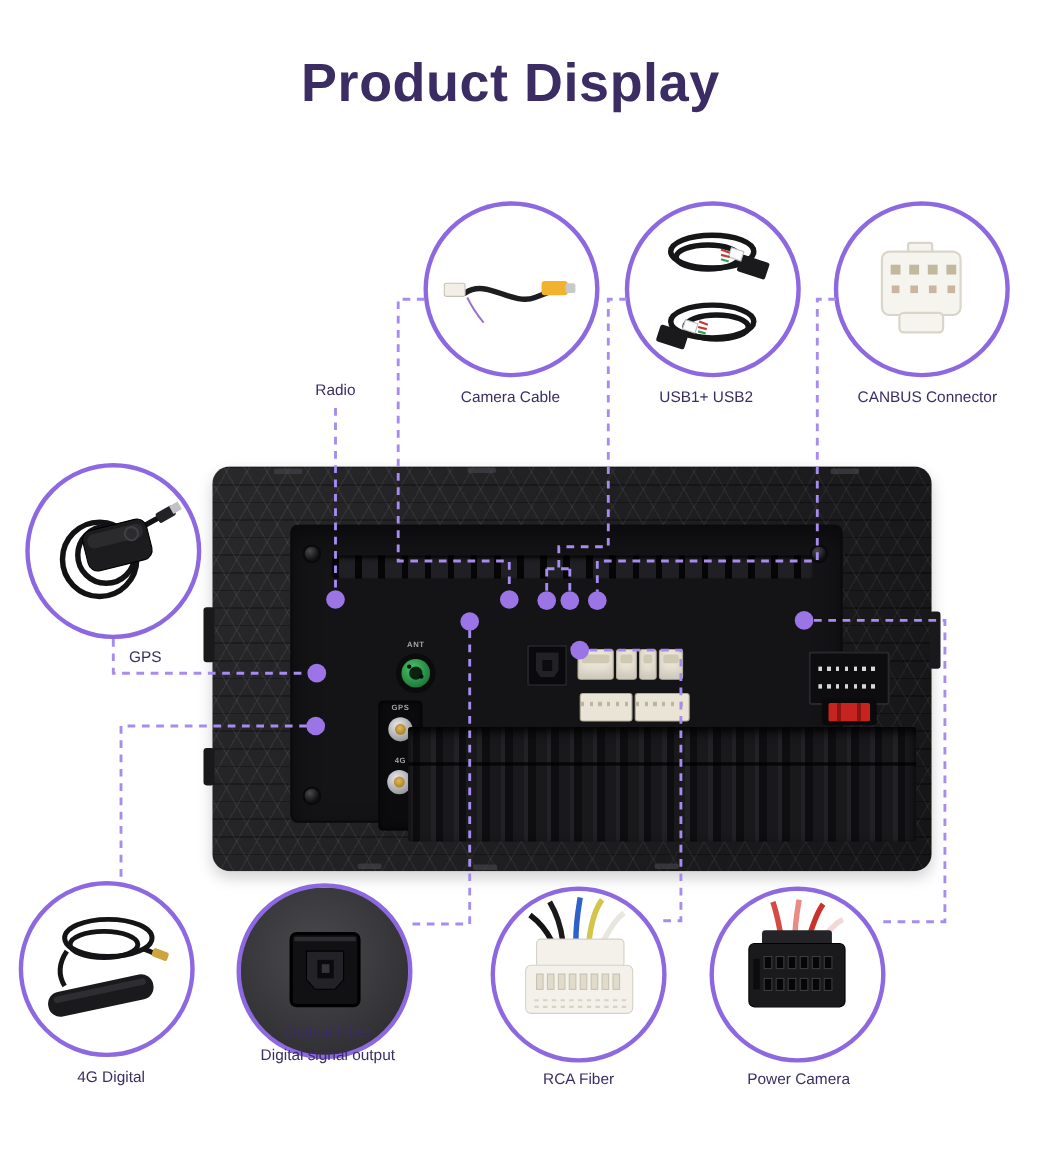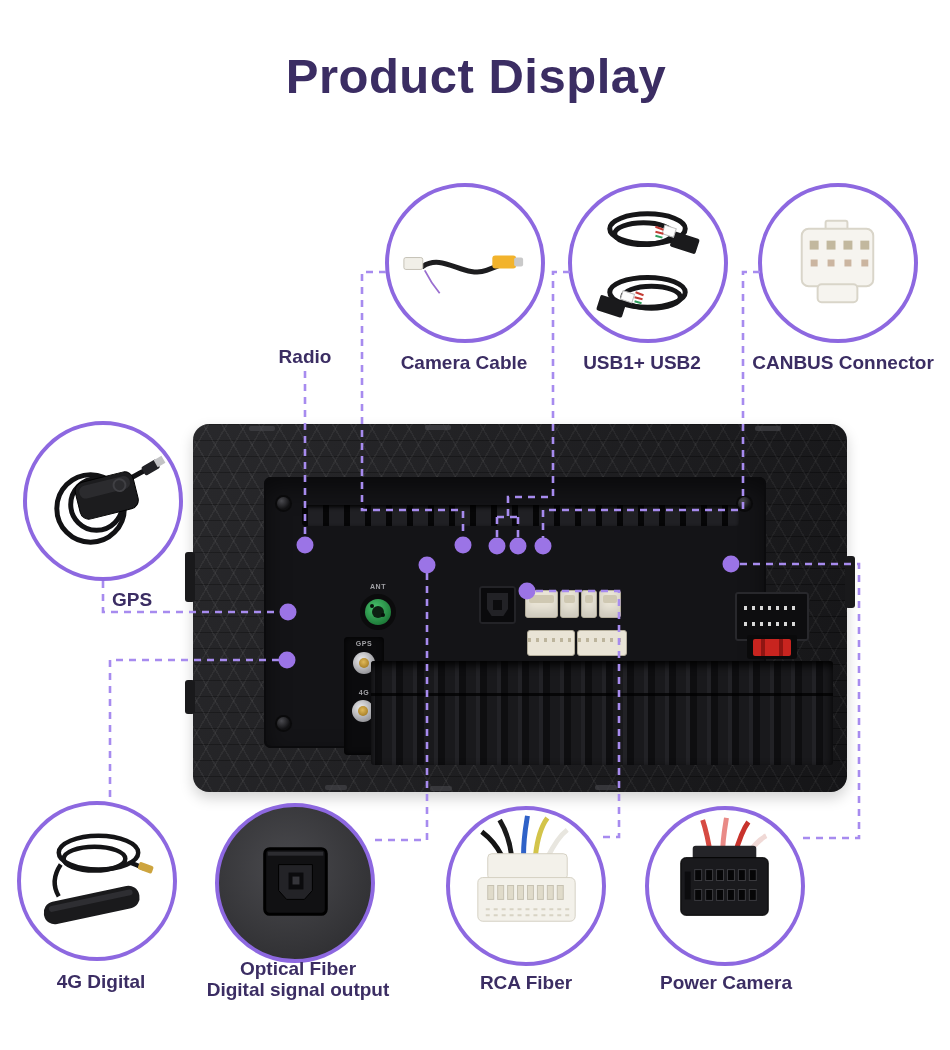--- a/index.html
+++ b/index.html
@@ -1,20 +1,20 @@
 <!DOCTYPE html>
 <html style="--bg: #ffffff; --accent-circle: #8d68e0; --accent-line: #a78bef; --accent-dot: #9b74e6; --label-color: #3b2d63;"><head>
 <meta charset="utf-8">
 <style>
   html,body{margin:0;padding:0;background:#fff;}
   .stage{position:relative;width:950px;height:1050px;background:var(--bg,#ffffff);overflow:hidden;
          font-family:"Liberation Sans",sans-serif;}
-  .title{position:absolute;left:476px;top:48px;transform:translateX(-50%);
+  .title{position:absolute;left:464px;top:48px;transform:translateX(-50%);
          font-weight:700;font-size:49px;letter-spacing:.5px;color:var(--label-color,#3b2d63);white-space:nowrap;}
-  .lbl{position:absolute;transform:translateX(-50%);font-weight:700;font-size:19px;
+  .lbl{position:absolute;transform:translateX(-50%);font-weight:400;font-size:14px;
        color:var(--label-color,#3b2d63);white-space:nowrap;}
   .lbl.two-line{text-align:center;line-height:21px;white-space:normal;width:260px;}
 
   
   .callout-circle{position:absolute;width:160px;height:160px;border-radius:50%;box-sizing:border-box;
                   border:4.5px solid var(--accent-circle,#8d68e0);background:#fff;overflow:hidden;}
   .callout-circle.dark{background:radial-gradient(circle at 45% 40%, #4a4a4e, #313134 75%);}
   .callout-circle svg{position:absolute;left:0;top:0;}
 
   
@@ -292,21 +292,21 @@
       </g>
     </svg>
   </div>
 
   <div class="lbl" style="left:305px;top:346px;">Radio</div>
   <div class="lbl" style="left:464px;top:352px;">Camera Cable</div>
   <div class="lbl" style="left:642px;top:352px;">USB1+ USB2</div>
   <div class="lbl" style="left:843px;top:352px;">CANBUS Connector</div>
   <div class="lbl" style="left:132px;top:589px;">GPS</div>
   <div class="lbl" style="left:101px;top:971px;">4G Digital</div>
-  <div class="lbl two-line" style="left:298px;top:958px;">
+  <div class="lbl two-line" style="left:298px;top:928px;">
     <span>Optical Fiber</span><br>
     <span>Digital signal output</span>
   </div>
   <div class="lbl" style="left:526px;top:972px;">RCA Fiber</div>
   <div class="lbl" style="left:726px;top:972px;">Power Camera</div>
 
   <svg class="overlay" width="950" height="1050" viewBox="0 0 950 1050">
     <path class="callout-line" d="M305 371 V538"></path>
     <path class="callout-line" d="M386 272 H362 V510 H463 V536"></path>
     <path class="callout-line" d="M570 272 H553 V497 H508 V517 M497 517 H518 M497 517 V538 M518 517 V538"></path>

